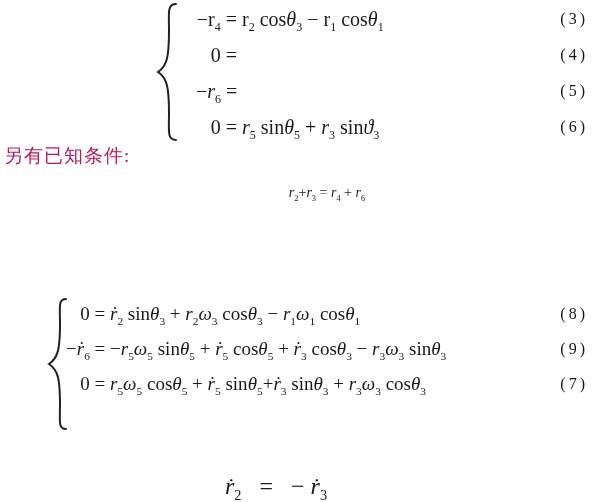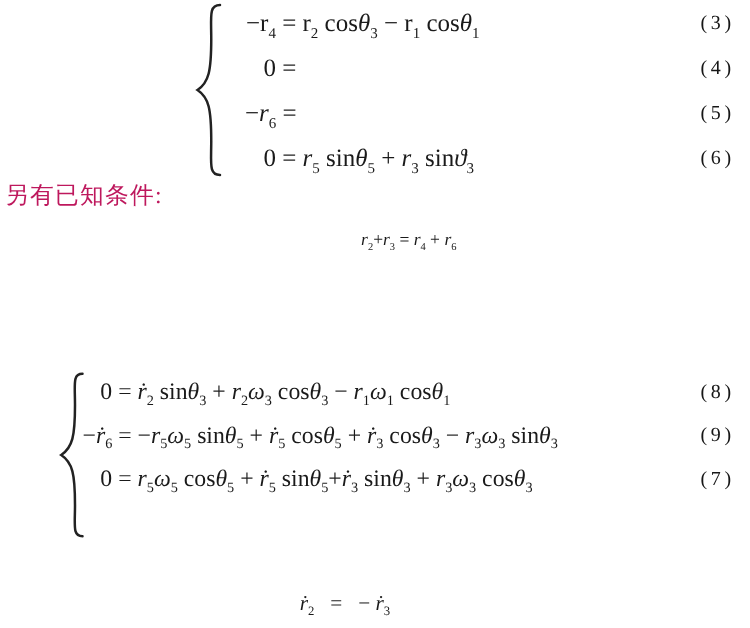--- a/index.html
+++ b/index.html
@@ -46,21 +46,21 @@
     font-size: 19px; letter-spacing: 1px;
     color: #be185d;
   }
   #label-known { top: 143px; }
   #label-derive { top: 245px; }
   #label-also  { top: 439px; }
 
   
   .center-eq { position: absolute; text-align: center; white-space: pre; }
   #eq-constraint { left: 0; top: 185px; width: 572px; font-size: 14px; padding-left: 41px; }
-  #eq-rate { left: 0; top: 473px; width: 552px; font-size: 17px; }
+  #eq-rate { left: 0; top: 473px; width: 552px; font-size: 24px; }
 </style>
 </head>
 <body>
 
 <div class="page">
 
   <div class="system" id="sys1">
     <span class="brace">
       <svg width="30" height="142" viewBox="0 0 30 142">
         <path d="M24,3 C15,3 17,12 17,30 C17,56 15,65 6,71 C15,77 17,86 17,112 C17,130 15,139 24,139" fill="none" stroke="#222" stroke-width="2" stroke-linecap="round"></path>

